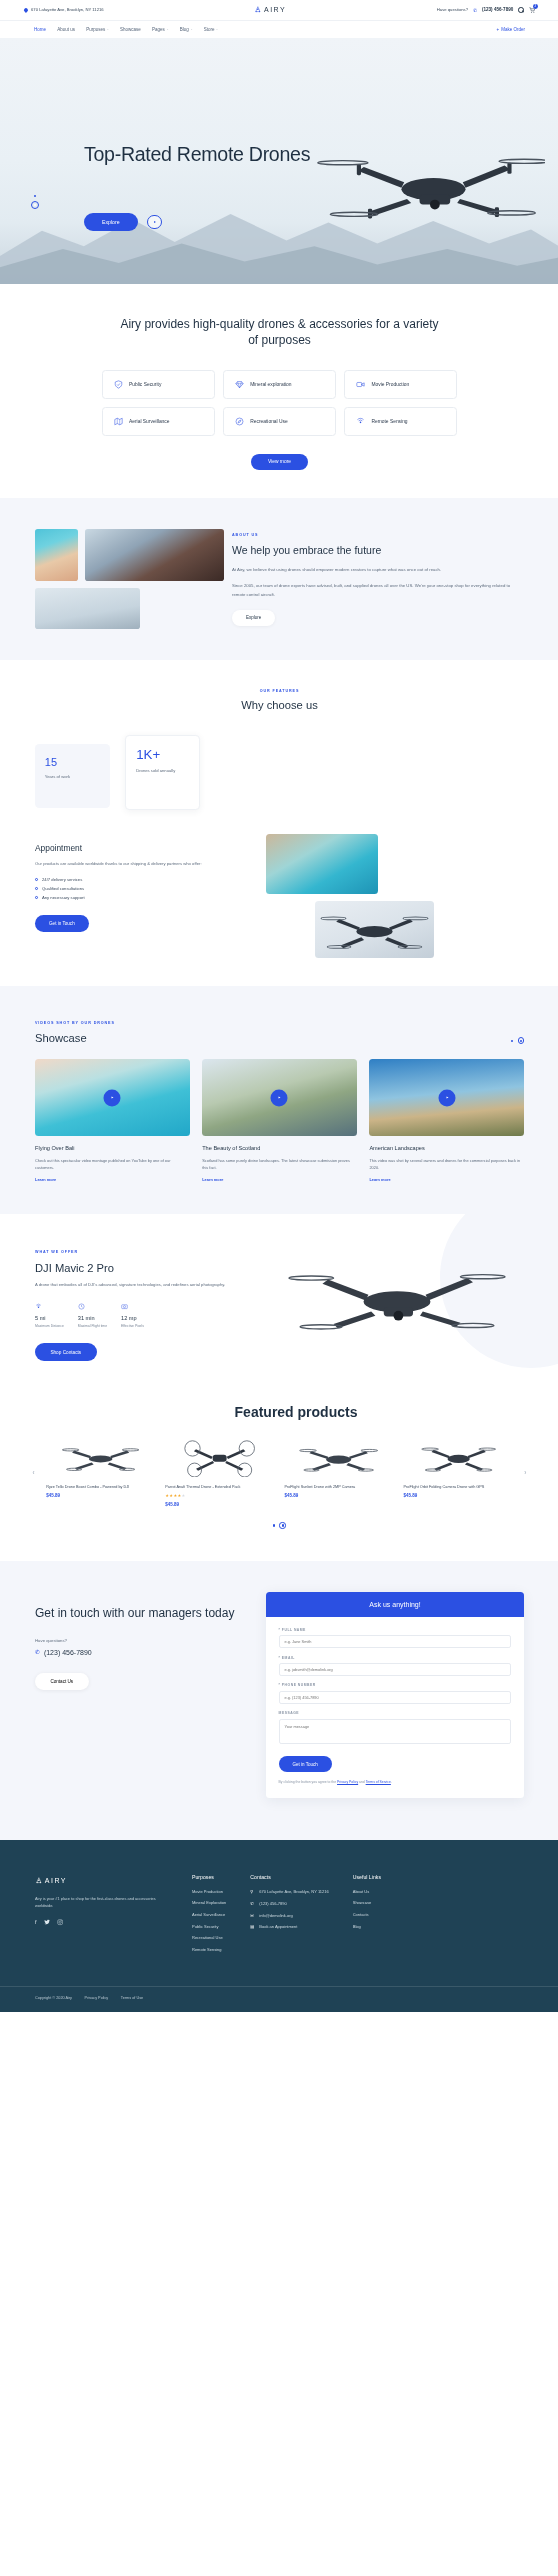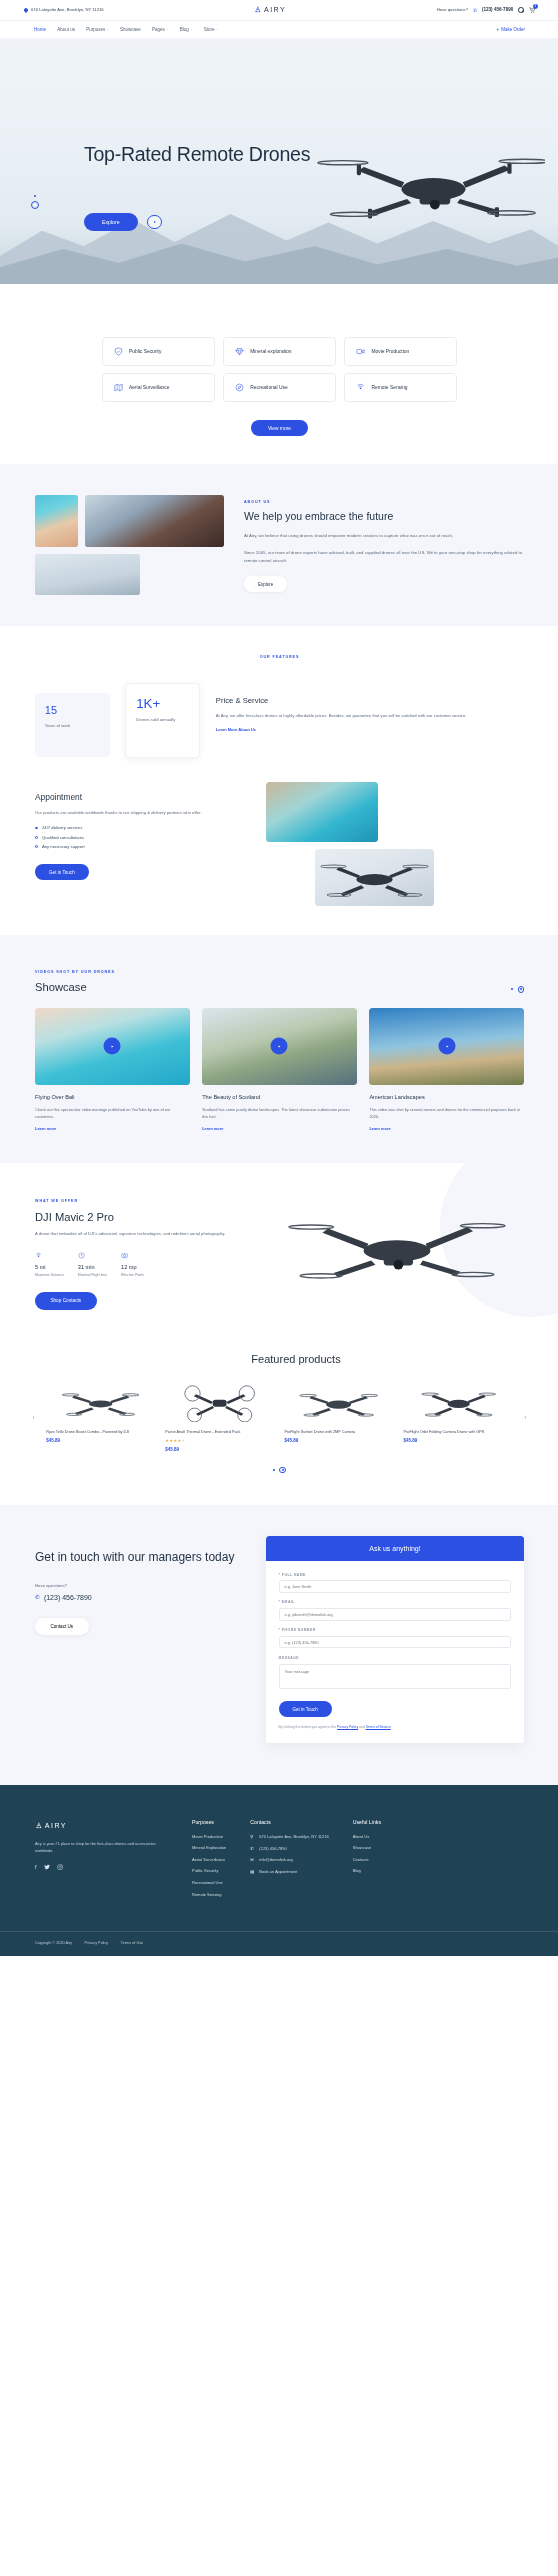--- a/index.html
+++ b/index.html
@@ -52,21 +52,21 @@
   
   .purposes { padding:32px 0 28px; text-align:center; background:#fff; }
   .sec-h2 { font-size:12px; font-weight:400; line-height:1.4; color:#1f3042; }
   .chips { display:grid; grid-template-columns:repeat(3,1fr); gap:7.7px; width:356px; margin:21px auto 0; }
   .chip { border:0.7px solid #e8ecf1; border-radius:3.5px; height:29px; display:flex; align-items:center; gap:6.3px; padding-left:11.2px; font-size:4.9px; color:#2c3a4d; text-align:left; background:#fff; }
   .chip svg { flex:none; }
   .view-more { margin-top:18px; background:#2b50e2; color:#fff; border:none; border-radius:28px; padding:5.6px 17px; font-size:4.9px; cursor:pointer; }
 
   
   .about { background:#f4f6fb; padding:31px 0; position:relative; }
-  .about-inner { width:489px; margin:0 auto; display:flex; gap:20px; }
+  .about-inner { width:489px; margin:0 auto; display:flex; gap:8px; }
   .about-imgs { width:189px; }
   .ai-row { display:flex; gap:7px; }
   .img-beach { width:43px; height:52px; border-radius:2.8px; background:linear-gradient(160deg,#4fc3d9 0%,#6fd2e0 30%,#e8c9a8 58%,#d9a583 100%); }
   .img-man { flex:1; height:52px; border-radius:2.8px; background:linear-gradient(150deg,#c9d8e2 0%,#8fa3b5 35%,#6b4f45 62%,#3b2a26 100%); }
   .img-fly { width:105px; height:41px; border-radius:2.8px; margin-top:7px; background:linear-gradient(170deg,#dfe8ee 0%,#c6d4de 60%,#9fb0bd 100%); }
   .about-txt { flex:1; padding-top:4.2px; }
   .eyebrow { color:#2b50e2; font-size:3.7px; letter-spacing:0.9px; font-weight:600; }
   .about-h { font-size:10.5px; line-height:1.32; margin-top:6.3px; font-weight:400; }
   .about-p { font-size:4.3px; line-height:1.9; color:#5d6b7d; margin-top:8.4px; }
   .btn-ghost { margin-top:11.2px; background:#fff; border:none; border-radius:28px; padding:5.6px 14px; font-size:4.5px; color:#1f3042; cursor:pointer; box-shadow:0 0.7px 3.5px rgba(0,0,0,.06); }
@@ -132,21 +132,21 @@
   .spec { }
   .spec-ic { color:#2b50e2; font-size:6.3px; }
   .spec-v { font-size:5.6px; margin-top:4.2px; color:#1f3042;}
   .spec-l { font-size:3.4px; color:#7b8798; margin-top:2.8px; line-height:1.5;}
   .btn-shop { margin-top:14px; background:#2b50e2; color:#fff; border:none; border-radius:28px; padding:6.3px 15.4px; font-size:4.7px; cursor:pointer;}
   .dji-img { flex:1; height:105px; position:relative; }
   .dji-arc { position:absolute; right:-63px; top:-28px; width:182px; height:182px; border-radius:50%; background:#f4f6fb; z-index:1;}
 
   
   .products { background:#fff; padding:14px 0 32px; text-align:center; }
-  .products h2 { font-size:11px; font-weight:400;padding-left:33px; }
+  .products h2 { font-size:14px; font-weight:700;padding-left:33px; }
   .prod-row { width:503px; margin:18px auto 0; display:flex; align-items:center; gap:7px; }
   .arrow { width:11.2px;height:11.2px; display:flex;align-items:center;justify-content:center; color:#9aa7b6; font-size:6.3px; cursor:pointer; flex:none;}
   .prod-grid { flex:1; display:grid; grid-template-columns:repeat(4,1fr); gap:9.8px; }
   .prod-img { height:39px; background:#fff; position:relative; }
   .prod-name { font-size:3.8px; color:#3d4b5e; line-height:1.6; margin-top:7px; text-align:left; }
   .stars { color:#f5a623; font-size:4.2px; letter-spacing:0.3px; text-align:left; margin-top:3.5px;}
   .prod-price { font-size:4.5px; color:#2b50e2; font-weight:600; text-align:left; margin-top:3.5px;}
   .prod-dots { display:flex; justify-content:center; align-items:center; gap:4.2px; margin-top:15.4px; }
 
   
@@ -289,20 +289,21 @@
   <h1 class="hero-title">Top-Rated Remote Drones</h1>
   <div class="hero-btns">
     <button class="btn-primary">Explore</button>
     <span class="btn-play">
         <i class="play-tri"></i>
       </span>
   </div>
 </section>
 
 <section class="purposes">
+  <h2 class="sec-h2" style="width:328px;margin:0 auto">Airy provides high-quality drones &amp; accessories for a variety of purposes</h2>
   <div class="chips">
     <div class="chip">
       <svg width="9" height="9" viewBox="0 0 22 22">
           <path d="M11 2 L19 5 V11 C19 16 11 20 11 20 C11 20 3 16 3 11 V5 Z" fill="none" stroke="#2b50e2" stroke-width="1.3"></path>
           <path d="M7.5 11 L10 13.5 L14.5 8.5" fill="none" stroke="#2b50e2" stroke-width="1.3"></path>
         </svg>
       <span>Public Security</span>
     </div>
     <div class="chip">
       <svg width="9" height="9" viewBox="0 0 22 22">
@@ -359,34 +360,30 @@
       <p class="about-p">At Airy, we believe that using drones should empower modern creators to capture what was once out of reach.</p>
       <p class="about-p">Since 2005, our team of drone experts have advised, built, and supplied drones all over the US. We're your one-stop shop for everything related to remote control aircraft.</p>
       <button class="btn-ghost">Explore</button>
     </div>
   </div>
 </section>
 
 <section class="features">
   <div class="feat-head">
     <span class="eyebrow">OUR FEATURES</span>
+    <h2>Why choose us</h2>
   </div>
   <div class="feat-row">
     <div class="stat-card s1">
       <div class="stat-num">15</div>
       <div class="stat-lbl">Years of work</div>
     </div>
     <div class="stat-card s2">
       <div class="stat-num">1K+</div>
       <div class="stat-lbl">Drones sold annually</div>
-    </div>
-    <div class="price-block">
-      <h3>Price &amp; Service</h3>
-      <p>At Airy, we offer first-class drones at highly affordable prices. Besides, we guarantee that you will be satisfied with our customer service.</p>
-      <a class="lnk">Learn More About Us</a>
     </div>
   </div>
 
   <div class="avail-wrap">
     <div class="avail-left">
       <h3>Appointment</h3>
       <p>Our products are available worldwide thanks to our shipping &amp; delivery partners who offer:</p>
       <ul class="avail-list">
         <li>
             <i class="bullet"></i>

